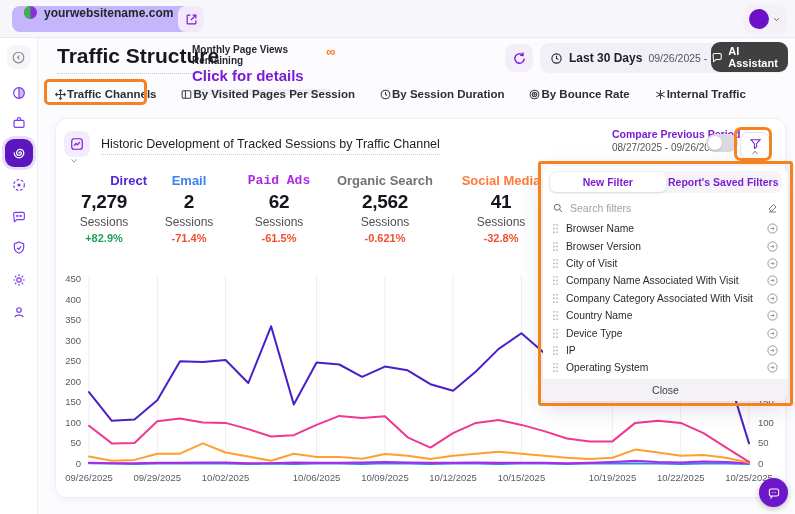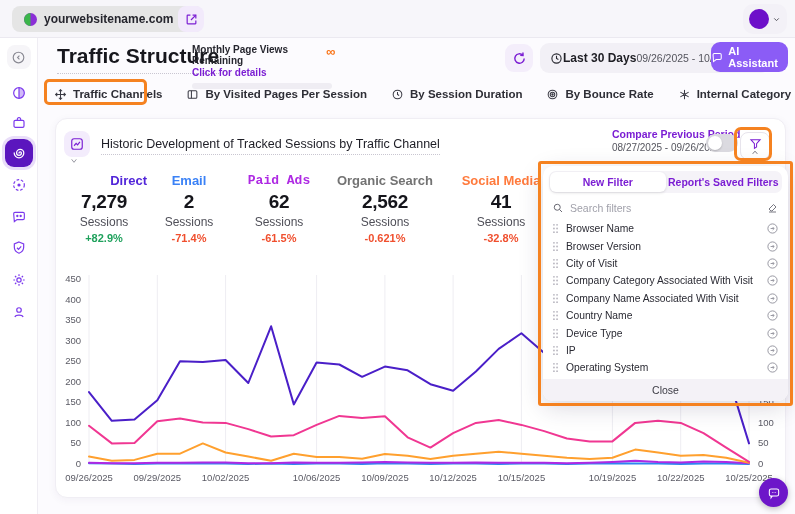--- a/index.html
+++ b/index.html
@@ -2,49 +2,49 @@
 <html><head>
 <meta charset="utf-8">
 <style>
   * { margin:0; padding:0; box-sizing:border-box; }
   html,body { width:795px; height:514px; }
   body { font-family:"Liberation Sans",sans-serif; background:#FCFBFE; overflow:hidden; position:relative; }
   svg { display:block; }
 
   
   .topbar { position:absolute; left:0; top:0; width:795px; height:38px; background:#F7F6FA; border-bottom:1px solid #EBE9F0; }
-  .domain-pill { position:absolute; left:12px; top:6px; height:26px; background:#e5e5e5; border-radius:8px; display:flex; align-items:center; gap:7px; padding:0 12px; cursor:pointer; }
+  .domain-pill { position:absolute; left:12px; top:6px; height:26px; background:#c4b5fd; border-radius:8px; display:flex; align-items:flex-start; gap:7px; padding:0 12px; cursor:pointer; }
   .domain-text { font-size:12px; font-weight:600; color:#26262E; }
   .ext-btn { position:absolute; left:178px; top:6px; width:26px; height:26px; background:#F2EAFB; border-radius:8px; display:flex; align-items:center; justify-content:center; cursor:pointer; }
   .avatar-btn { position:absolute; right:8px; top:4px; width:44px; height:30px; background:#F3F1F7; border-radius:10px; display:flex; align-items:center; justify-content:center; gap:3px; cursor:pointer; }
   .avatar-circle { width:20px; height:20px; border-radius:50%; background:#6D10C9; }
 
   
   .sidebar { position:absolute; left:0; top:38px; width:38px; height:476px; background:#fff; border-right:1px solid #EFEDF3; }
   .si { position:absolute; left:50%; transform:translateX(-50%); }
   .si-collapse { top:7px; width:24px; height:24px; background:#F6F5F8; border-radius:8px; display:flex; align-items:center; justify-content:center; }
   .si-active { top:101px; width:28px; height:28px; background:#5B16BE; border-radius:9px; display:flex; align-items:center; justify-content:center; box-shadow:0 0 0 3px #E9DDF9; }
 
   
   .page-title { position:absolute; left:57px; top:44px; font-size:21px; font-weight:700; color:#17171D; padding-bottom:5px; border-bottom:1.5px dotted #C9C6D1; }
   .quota { position:absolute; left:192px; top:44px; width:140px; }
   .quota-label { font-size:10px; font-weight:700; color:#26262E; }
-  .quota-link { font-size:10px; font-weight:700; color:#7B1ED3; margin-top:1px; cursor:pointer; }
+  .quota-link { font-size:15px; font-weight:700; color:#7B1ED3; margin-top:1px; cursor:pointer; }
   .quota-bar { margin-top:5px; width:140px; height:6px; background:#EFEDF3; border-radius:3px; }
   .quota-inf { position:absolute; left:326px; top:44px; font-size:13px; font-weight:700; color:#F97316; }
   .refresh-btn { position:absolute; left:505px; top:44px; width:28px; height:28px; background:#F4EEFB; border-radius:9px; display:flex; align-items:center; justify-content:center; cursor:pointer; }
-  .date-pill { position:absolute; left:540px; top:43px; height:30px; background:#F2F0F6; border-radius:9px; display:flex; align-items:center; padding:0 10px; cursor:pointer; }
+  .date-pill { position:absolute; left:540px; top:43px; height:30px; background:#F2F0F6; border-radius:9px; display:flex; align-items:center; gap:6px; padding:0 10px; cursor:pointer; }
   .range-label { font-size:12px; font-weight:700; color:#1E1E24; }
   .range-value { font-size:10.5px; color:#55555E; }
-  .ai-btn { position:absolute; left:711px; top:42px; width:77px; height:30px; background:#8b5cf6; border-radius:9px; display:flex; align-items:center; justify-content:center; gap:5px; cursor:pointer; }
+  .ai-btn { position:absolute; left:711px; top:42px; width:77px; height:30px; background:#404040; border-radius:9px; display:flex; align-items:center; justify-content:center; gap:5px; cursor:pointer; }
   .ai-label { font-size:11px; font-weight:700; color:#fff; }
 
   
   .tabs { position:absolute; left:54px; top:84px; display:flex; gap:24px; align-items:center; height:20px; }
-  .tab { display:flex; gap:6px; align-items:center; font-size:11.5px; font-weight:600; color:#2E2E36; white-space:nowrap; cursor:pointer; }
+  .tab { display:flex; gap:0; align-items:center; font-size:11.5px; font-weight:600; color:#2E2E36; white-space:nowrap; cursor:pointer; }
 
   
   .ann { position:absolute; border:3px solid #F58220; z-index:9; pointer-events:none; }
   .ann-tab { left:44px; top:79px; width:103px; height:26px; border-radius:5px; }
   .ann-funnel { left:734px; top:127px; width:38px; height:34px; border-radius:7px; }
   .ann-panel { left:538px; top:161px; width:255px; height:245px; border-radius:3px; }
 
   
   .card { position:absolute; left:55px; top:118px; width:731px; height:380px; background:#fff; border:1px solid #F0EEF4; border-radius:12px; box-shadow:0 2px 8px rgba(50,40,90,.05); }
   .card-badge { position:absolute; left:8px; top:12px; width:26px; height:26px; background:#F3ECFC; border-radius:8px; display:flex; align-items:center; justify-content:center; }
@@ -237,21 +237,21 @@
         <circle cx="12" cy="12" r="4.2"></circle>
         <circle cx="12" cy="12" r="1.2" fill="#3A3A44"></circle>
       </svg>
     <span>By Bounce Rate</span>
   </div>
   <div class="tab">
     <svg width="13" height="13" viewBox="0 0 24 24" fill="none" stroke="#3A3A44" stroke-width="1.9" stroke-linecap="round">
         <path d="M12 4v16M5.1 8l13.8 8M18.9 8L5.1 16"></path>
         <circle cx="12" cy="12" r="1.6" fill="#fff" stroke="#3A3A44"></circle>
       </svg>
-    <span>Internal Category</span>
+    <span>Internal Traffic</span>
   </div>
 </div>
 
 <div class="card">
   <div class="card-badge">
     <svg width="14" height="14" viewBox="0 0 24 24" fill="none" stroke="#7B1ED3" stroke-width="2">
         <rect x="3" y="3" width="18" height="18" rx="4"></rect>
         <polyline points="7,15 10.5,11 13,13.5 17,8.5"></polyline>
       </svg>
   </div>
@@ -437,39 +437,39 @@
       <svg width="7" height="11" viewBox="0 0 7 12">
           <g fill="#B9B7C0">
             <circle cx="1.8" cy="2" r="1"></circle>
             <circle cx="5.2" cy="2" r="1"></circle>
             <circle cx="1.8" cy="6" r="1"></circle>
             <circle cx="5.2" cy="6" r="1"></circle>
             <circle cx="1.8" cy="10" r="1"></circle>
             <circle cx="5.2" cy="10" r="1"></circle>
           </g>
         </svg>
+      <span class="prow-label">Company Name Associated With Visit</span>
+      <svg width="13" height="13" viewBox="0 0 24 24" fill="none" stroke="#8A8A95" stroke-width="1.6">
+          <circle cx="12" cy="12" r="8.5"></circle>
+          <path d="M8.5 12h6"></path>
+          <polyline points="12.3,9.3 15,12 12.3,14.7"></polyline>
+        </svg>
+    </div>
+    <div class="prow">
+      <svg width="7" height="11" viewBox="0 0 7 12">
+          <g fill="#B9B7C0">
+            <circle cx="1.8" cy="2" r="1"></circle>
+            <circle cx="5.2" cy="2" r="1"></circle>
+            <circle cx="1.8" cy="6" r="1"></circle>
+            <circle cx="5.2" cy="6" r="1"></circle>
+            <circle cx="1.8" cy="10" r="1"></circle>
+            <circle cx="5.2" cy="10" r="1"></circle>
+          </g>
+        </svg>
       <span class="prow-label">Company Category Associated With Visit</span>
-      <svg width="13" height="13" viewBox="0 0 24 24" fill="none" stroke="#8A8A95" stroke-width="1.6">
-          <circle cx="12" cy="12" r="8.5"></circle>
-          <path d="M8.5 12h6"></path>
-          <polyline points="12.3,9.3 15,12 12.3,14.7"></polyline>
-        </svg>
-    </div>
-    <div class="prow">
-      <svg width="7" height="11" viewBox="0 0 7 12">
-          <g fill="#B9B7C0">
-            <circle cx="1.8" cy="2" r="1"></circle>
-            <circle cx="5.2" cy="2" r="1"></circle>
-            <circle cx="1.8" cy="6" r="1"></circle>
-            <circle cx="5.2" cy="6" r="1"></circle>
-            <circle cx="1.8" cy="10" r="1"></circle>
-            <circle cx="5.2" cy="10" r="1"></circle>
-          </g>
-        </svg>
-      <span class="prow-label">Company Name Associated With Visit</span>
       <svg width="13" height="13" viewBox="0 0 24 24" fill="none" stroke="#8A8A95" stroke-width="1.6">
           <circle cx="12" cy="12" r="8.5"></circle>
           <path d="M8.5 12h6"></path>
           <polyline points="12.3,9.3 15,12 12.3,14.7"></polyline>
         </svg>
     </div>
     <div class="prow">
       <svg width="7" height="11" viewBox="0 0 7 12">
           <g fill="#B9B7C0">
             <circle cx="1.8" cy="2" r="1"></circle>

